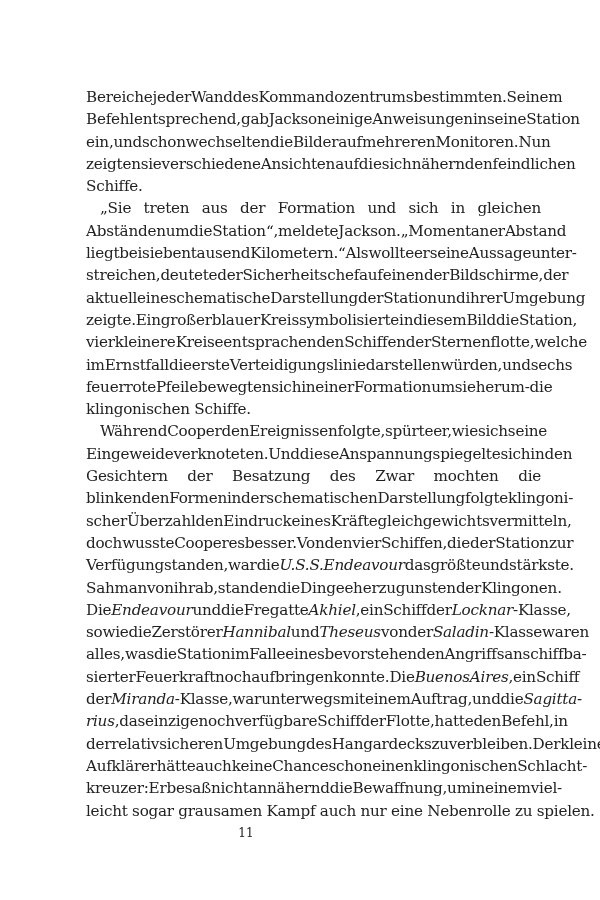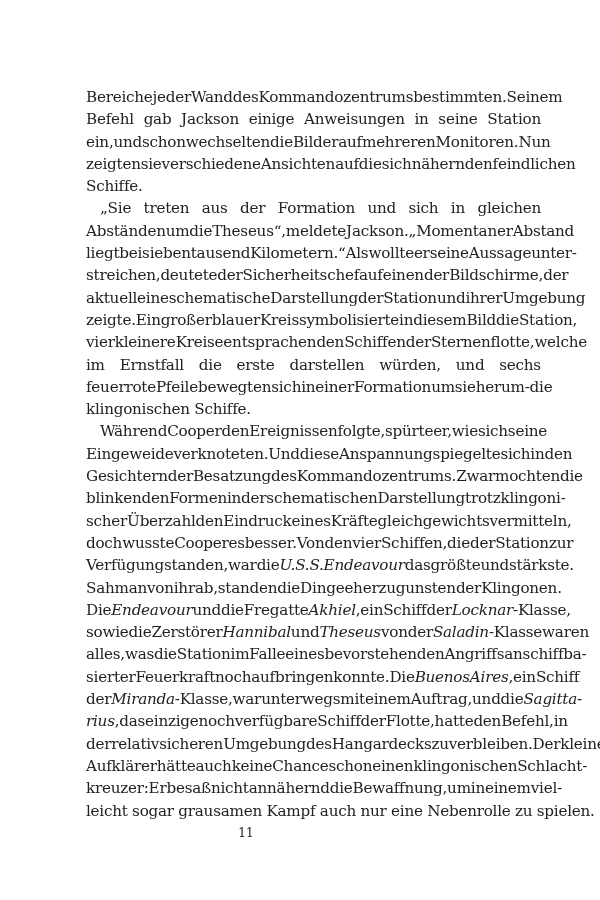--- a/index.html
+++ b/index.html
@@ -34,20 +34,21 @@
         <span>Bereiche</span>
         <span>jeder</span>
         <span>Wand</span>
         <span>des</span>
         <span>Kommandozentrums</span>
         <span>bestimmten.</span>
         <span>Seinem</span>
       </div>
       <div class="line jl">
         <span>Befehl</span>
+        <span>entsprechend,</span>
         <span>gab</span>
         <span>Jackson</span>
         <span>einige</span>
         <span>Anweisungen</span>
         <span>in</span>
         <span>seine</span>
         <span>Station</span>
       </div>
       <div class="line jl">
         <span>ein,</span>
@@ -85,21 +86,21 @@
         <span>Formation</span>
         <span>und</span>
         <span>sich</span>
         <span>in</span>
         <span>gleichen</span>
       </div>
       <div class="line jl">
         <span>Abständen</span>
         <span>um</span>
         <span>die</span>
-        <span>Theseus“,</span>
+        <span>Station“,</span>
         <span>meldete</span>
         <span>Jackson.</span>
         <span>„Momentaner</span>
         <span>Abstand</span>
       </div>
       <div class="line jl">
         <span>liegt</span>
         <span>bei</span>
         <span>siebentausend</span>
         <span>Kilometern.“</span>
@@ -154,20 +155,21 @@
         <span>Schiffen</span>
         <span>der</span>
         <span>Sternenflotte,</span>
         <span>welche</span>
       </div>
       <div class="line jl">
         <span>im</span>
         <span>Ernstfall</span>
         <span>die</span>
         <span>erste</span>
+        <span>Verteidigungslinie</span>
         <span>darstellen</span>
         <span>würden,</span>
         <span>und</span>
         <span>sechs</span>
       </div>
       <div class="line jl">
         <span>feuerrote</span>
         <span>Pfeile</span>
         <span>bewegten</span>
         <span>sich</span>
@@ -207,33 +209,32 @@
         <span>spiegelte</span>
         <span>sich</span>
         <span>in</span>
         <span>den</span>
       </div>
       <div class="line jl">
         <span>Gesichtern</span>
         <span>der</span>
         <span>Besatzung</span>
         <span>des</span>
-        <span>Kommandozentrums.</span>
         <span>Zwar</span>
         <span>mochten</span>
         <span>die</span>
       </div>
       <div class="line jl">
         <span>blinkenden</span>
         <span>Formen</span>
         <span>in</span>
         <span>der</span>
         <span>schematischen</span>
         <span>Darstellung</span>
-        <span>trotz</span>
+        <span>folgte</span>
         <span>klingoni-</span>
       </div>
       <div class="line jl">
         <span>scher</span>
         <span>Überzahl</span>
         <span>den</span>
         <span>Eindruck</span>
         <span>eines</span>
         <span>Kräftegleichgewichts</span>
         <span>vermitteln,</span>

